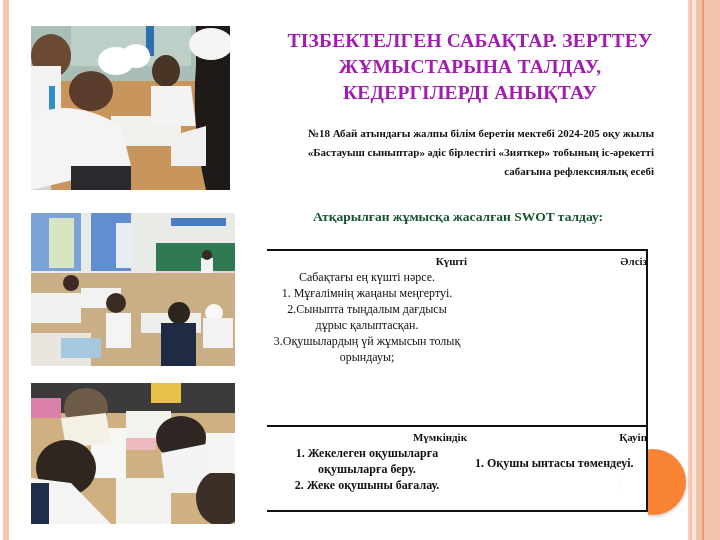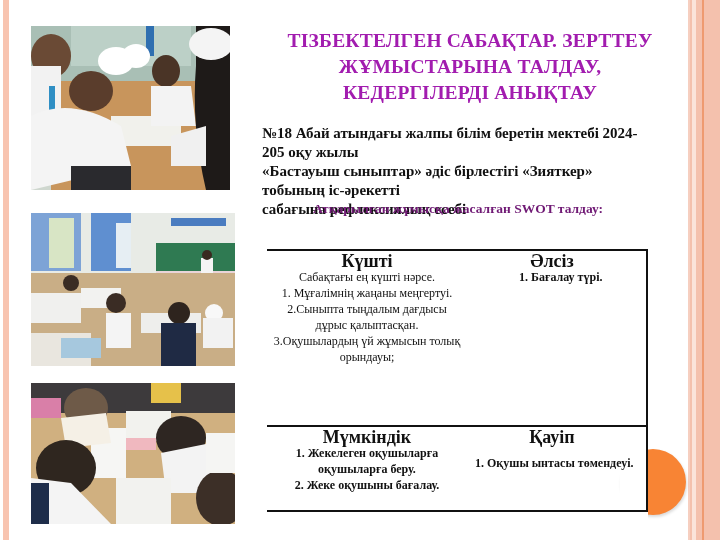--- a/index.html
+++ b/index.html
@@ -29,40 +29,40 @@
     #photo3 { left: 31px; top: 383px; width: 204px; height: 141px; }
 
     .title {
       position: absolute; left: 245px; top: 28px; width: 450px;
       text-align: center; color: #a21caf;
       font-family: "Liberation Serif", serif; font-weight: bold;
       font-size: 19.5px; line-height: 26px; letter-spacing: 0.2px;
     }
     .subtitle {
       position: absolute; left: 262px; top: 124px; width: 392px;
-      text-align: left; color: #111;
+      text-align: right; color: #111;
       font-family: "Liberation Serif", serif; font-weight: bold;
-      font-size: 15px; line-height: 19px;
+      font-size: 11px; line-height: 19px;
     }
     .swot-heading {
-      position: absolute; left: 262px; top: 201px; width: 392px;
-      text-align: center; color: #701a75;
+      position: absolute; left: 262px; top: 209px; width: 392px;
+      text-align: center; color: #14532d;
       font-family: "Liberation Serif", serif; font-weight: bold;
       font-size: 13.5px;
     }
     .swot-table {
       position: absolute; left: 267px; top: 249px; width: 381px; height: 263px;
       border-top: 2px solid #111; border-bottom: 2px solid #111; border-right: 2px solid #111;
       box-sizing: border-box;
     }
     .swot-table .divider {
       position: absolute; left: 0; top: 174px; width: 100%; height: 0; border-top: 2px solid #111;
     }
     .cell { position: absolute; text-align: center; color: #111; font-size: 12px; line-height: 16px; }
-    .cell .head { font-weight: bold; font-size: 18px; }
+    .cell .head { font-weight: bold; font-size: 11px; text-align: right; }
     .cell.s { left: 0; top: 2px; width: 200px; }
     .cell.w { left: 190px; top: 2px; width: 190px; }
     .cell.o { left: 0; top: 178px; width: 200px; font-weight: bold; }
     .cell.t { left: 190px; top: 178px; width: 190px; font-weight: bold; }
     .cell.w .item { font-weight: bold; text-align: left; padding-left: 62px; }
     .cell.t .item { text-align: left; padding-left: 18px; margin-top: 10px; }
     .cell.o .item { text-align: center; }
     .circle {
       position: absolute; left: 620px; top: 449px; width: 66px; height: 66px; border-radius: 50%;
       background: #f88434;
@@ -179,21 +179,20 @@
     <div class="head">Күшті</div>
     <div>Сабақтағы ең күшті нәрсе.</div>
     <div>1. Мұғалімнің жаңаны меңгертуі.</div>
     <div>2.Сыныпта тыңдалым дағдысы</div>
     <div>дұрыс қалыптасқан.</div>
     <div>3.Оқушылардың үй жұмысын толық</div>
     <div>орындауы;</div>
   </div>
   <div class="cell w">
     <div class="head">Әлсіз</div>
-    <div class="item">1.  Бағалау түрі.</div>
   </div>
   <div class="divider"></div>
   <div class="cell o">
     <div class="head">Мүмкіндік</div>
     <div class="item">1.  Жекелеген оқушыларға</div>
     <div class="item">оқушыларға беру.</div>
     <div class="item">2.  Жеке оқушыны бағалау.</div>
   </div>
   <div class="cell t">
     <div class="head">Қауіп</div>

